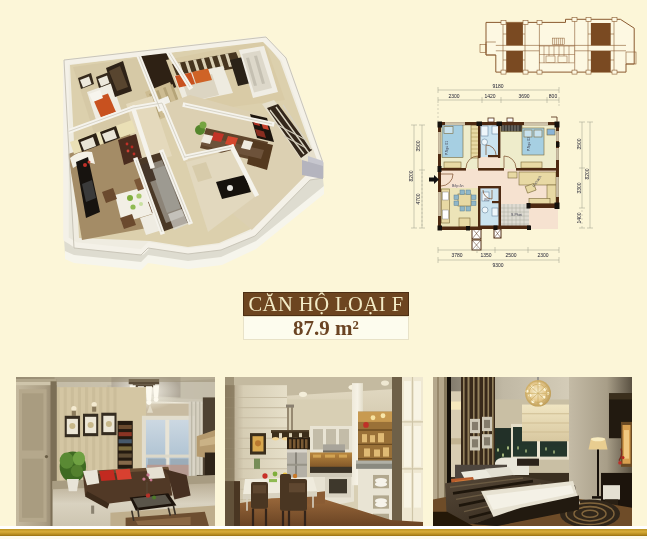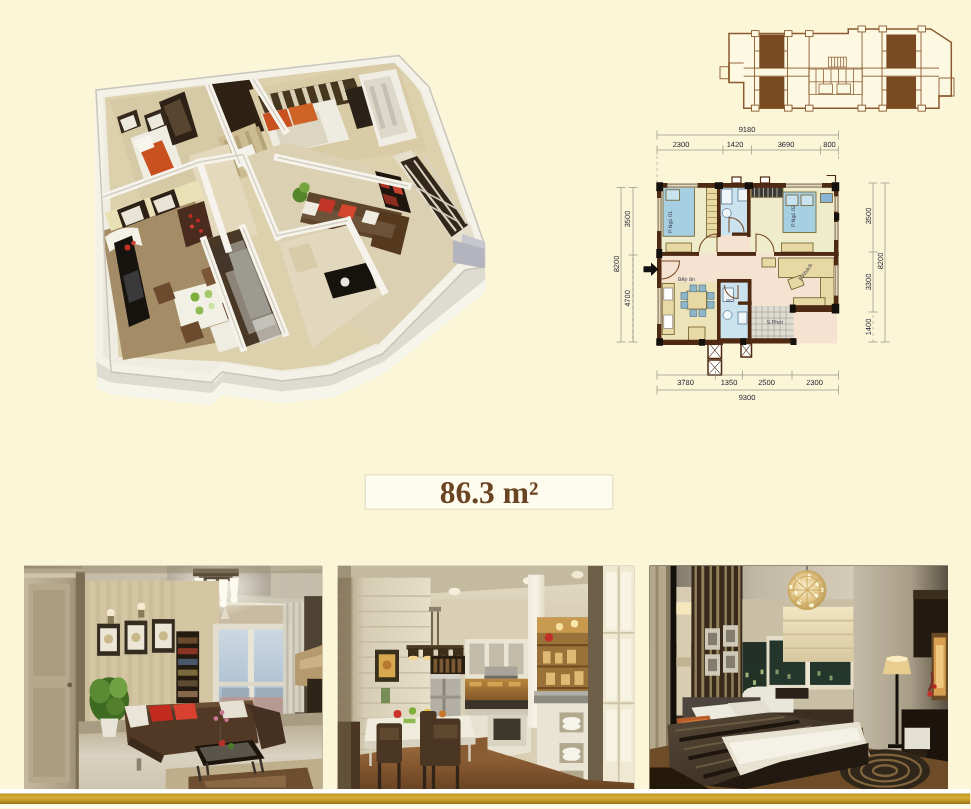--- a/index.html
+++ b/index.html
@@ -361,21 +361,22 @@
     </g>
     <g font-family="Liberation Sans,sans-serif" font-size="3.6" fill="#445">
       <text transform="rotate(-90 40 66)" x="40" y="66" text-anchor="middle">P.Ngủ 01</text>
       <text transform="rotate(-90 122 62)" x="122" y="62" text-anchor="middle">P.Ngủ 02</text>
       <text transform="rotate(-55 130 100)" x="130" y="100" text-anchor="middle">P.Khách</text>
       <text x="44" y="105">Bếp ăn</text>
       <text x="103" y="134">S.Phơi</text>
       <text x="76" y="119" font-size="3">WC</text>
     </g>
   </svg>
-  <div class="abs" id="area">86.3 m²</div>
+  <div class="abs" id="banner">CĂN HỘ LOẠI F</div>
+  <div class="abs" id="area">87.9 m²</div>
   <div class="abs photo" id="ph1"><svg width="199" height="149" viewBox="0 0 196 146" preserveAspectRatio="none">
 <defs>
 <linearGradient id="p1ceil" x1="0" y1="0" x2="1" y2="0">
             <stop offset="0" stop-color="#9a8f78"></stop>
             <stop offset="0.55" stop-color="#c4baa2"></stop>
             <stop offset="0.8" stop-color="#eee9da"></stop>
             <stop offset="1" stop-color="#e0dac8"></stop>
           </linearGradient>
 <radialGradient id="p1glow" cx="0.5" cy="0.5" r="0.5">
             <stop offset="0" stop-color="#fffdf2" stop-opacity="0.95"></stop>

